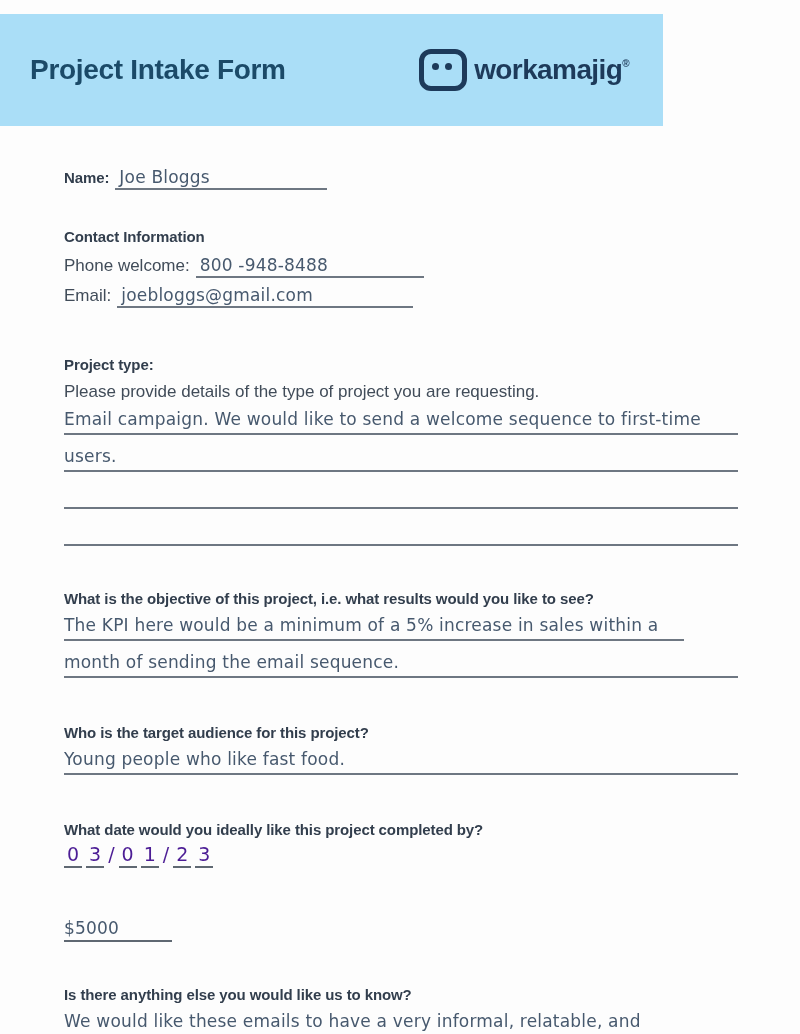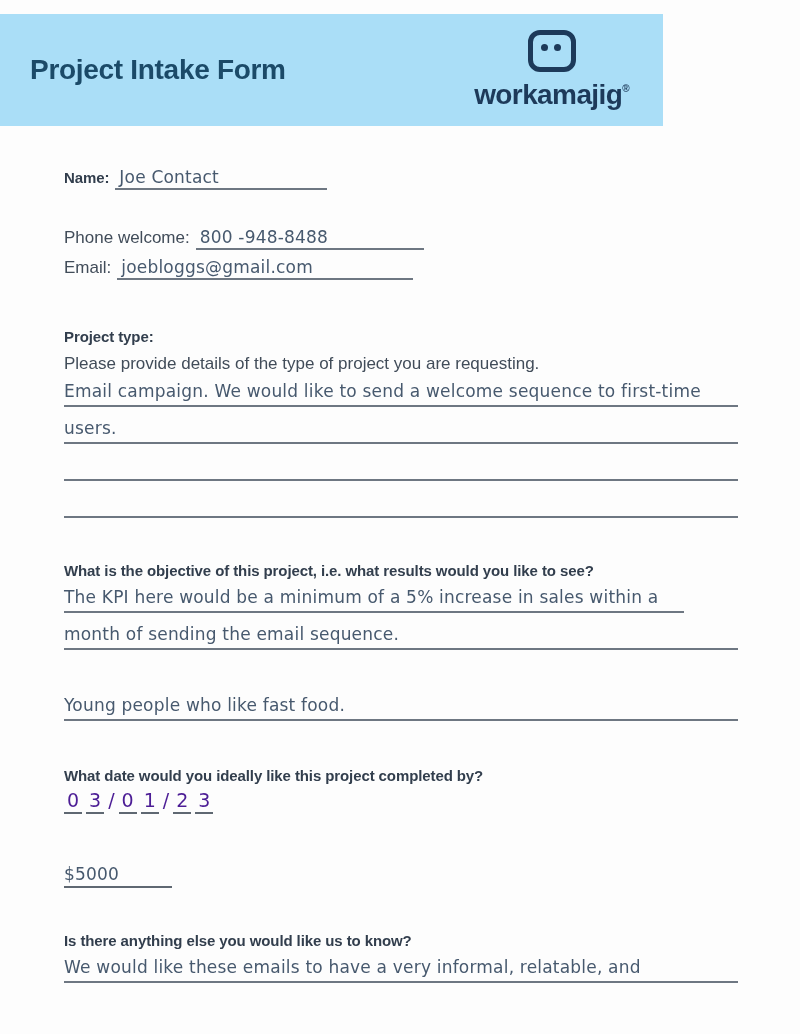--- a/index.html
+++ b/index.html
@@ -16,21 +16,21 @@
     margin-top:14px;
     width:663px; height:112px;
     background:#aadef7;
     display:flex; align-items:center; justify-content:space-between;
     padding:0 34px 0 30px;
   }
   .page-title {
     font-size:28px; font-weight:bold;
     color:#1b4a68; letter-spacing:-0.3px;
   }
-  .logo { display:flex; align-items:center; gap:7px;flex-direction:column; }
+  .logo { display:flex; align-items:center; gap:7px; }
   .logo-face {
     width:48px; height:42px;
     border:5px solid #1d3a5a; border-radius:12px;
     position:relative; background:transparent;
   }
   .logo-face .eye {
     position:absolute; top:9px;
     width:7px; height:7px; border-radius:50%; background:#1d3a5a;
   }
   .logo-face .eye.left  { left:8px; }
@@ -102,24 +102,25 @@
       <span class="eye left"></span>
       <span class="eye right"></span>
     </div>
     <div class="logo-text"><span>workamajig</span><span class="logo-reg">®</span></div>
   </div>
 </div>
 
 <div class="content">
 
   <div class="row sec-name">
-    <span class="q">Name:</span><span class="fill answer-font" style="width:212px;">Joe Contact</span>
+    <span class="q">Name:</span><span class="fill answer-font" style="width:212px;">Joe Bloggs</span>
   </div>
 
   <div class="sec-contact">
+    <div class="heading">Contact Information</div>
     <div class="row">
       <span class="plain-label">Phone welcome:</span><span class="fill answer-font" style="width:228px;">800 -948-8488</span>
     </div>
     <div class="row">
       <span class="plain-label">Email:</span><span class="fill answer-font" style="width:296px;">joebloggs@gmail.com</span>
     </div>
   </div>
 
   <div class="sec-type">
     <div class="heading">Project type:</div>
@@ -130,20 +131,21 @@
     <div class="ans-line answer-font w-100"></div>
   </div>
 
   <div class="sec-objective">
     <div class="q">What is the objective of this project, i.e. what results would you like to see?</div>
     <div class="ans-line answer-font w-92">The KPI here would be a minimum of a 5% increase in sales within a</div>
     <div class="ans-line answer-font w-100">month of sending the email sequence.</div>
   </div>
 
   <div class="sec-audience">
+    <div class="q">Who is the target audience for this project?</div>
     <div class="ans-line answer-font w-100">Young people who like fast food.</div>
   </div>
 
   <div class="sec-date">
     <div class="q">What date would you ideally like this project completed by?</div>
     <div class="date-line">
       <span class="digit">0</span><span class="digit">3</span><span class="slash">/</span><span class="digit">0</span><span class="digit">1</span><span class="slash">/</span><span class="digit">2</span><span class="digit">3</span>
     </div>
   </div>
 

